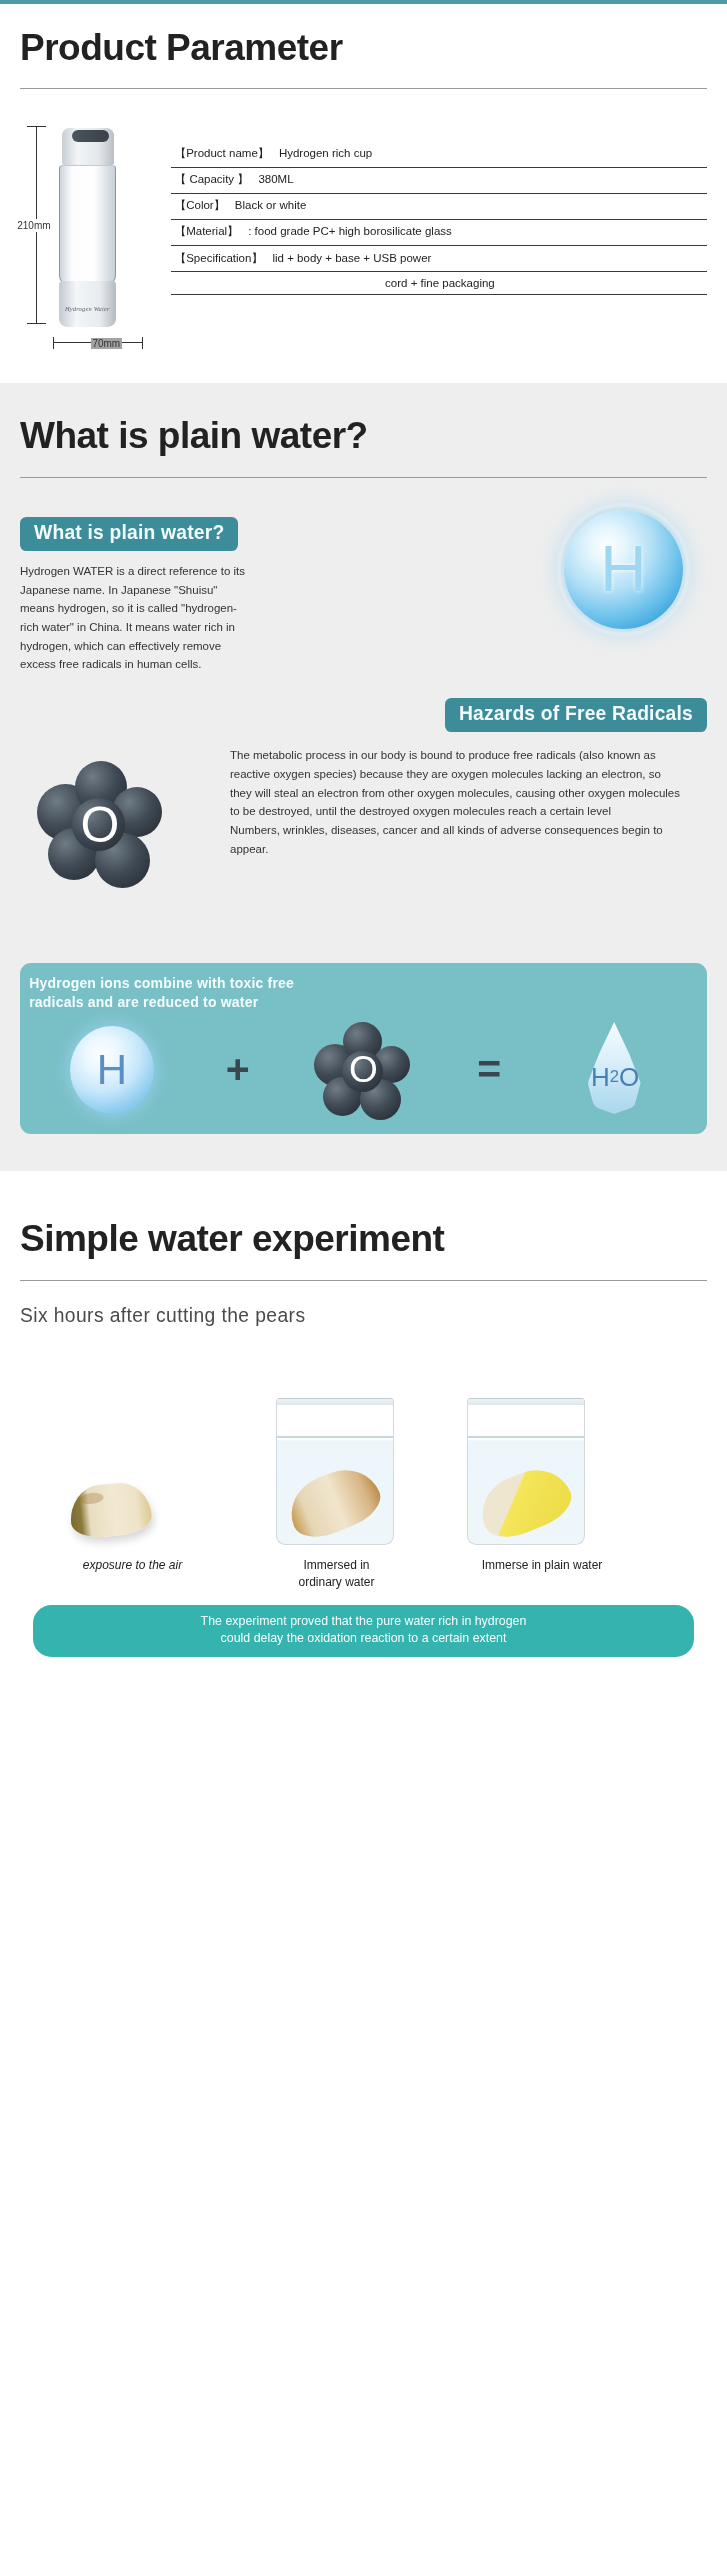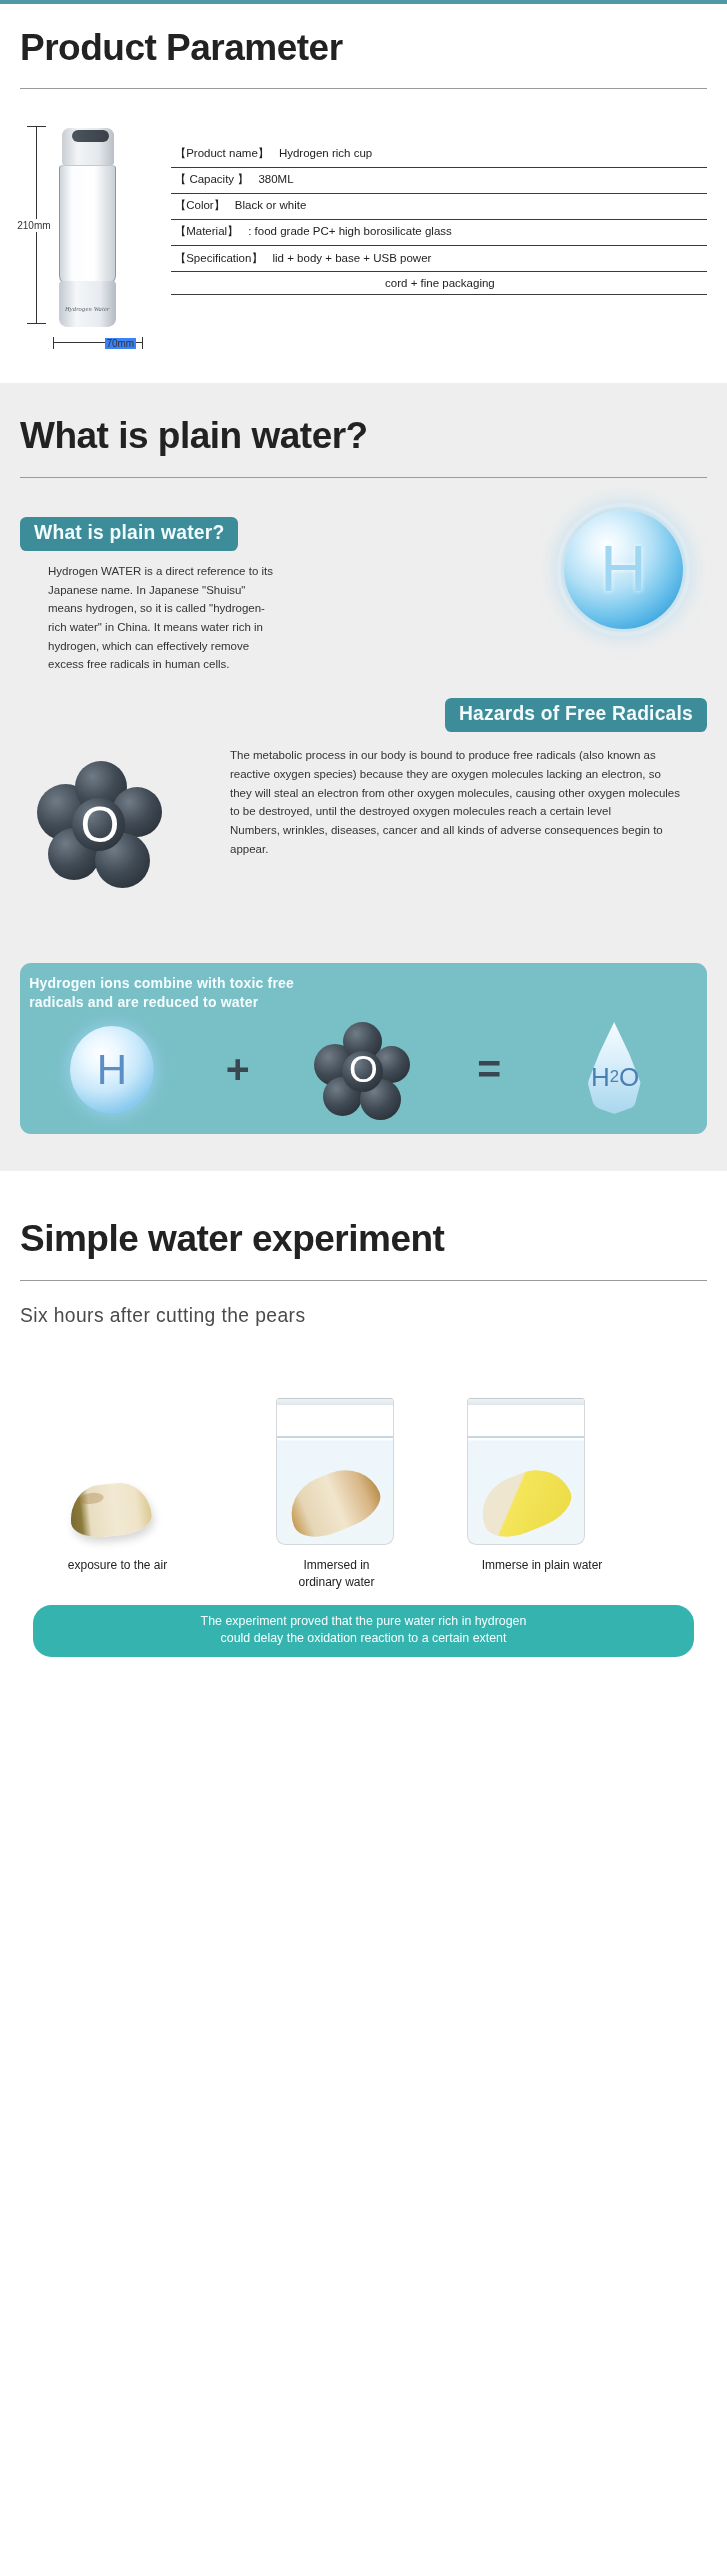--- a/index.html
+++ b/index.html
@@ -104,25 +104,25 @@
     position: absolute;
     top: -5.5px;
     height: 12px;
     width: 0.9px;
     background: #333;
   }
   .dim-horiz:before { left: 0; }
   .dim-horiz:after  { right: 0; }
   .dim-horiz-label {
     position: absolute;
-    right: 22px;
+    right: 36px;
     bottom: 0.9px;
     font-size: 10px;
     color: #333;
-    background: #3b82f6;
+    background: #a3a3a3;
     padding: 0 1.8px;
     text-align: right;
   }
 
   
   .bottle {
     position: absolute;
     left: 37px;
     top: 7.4px;
     width: 61px;
@@ -211,21 +211,20 @@
   .pw-block {
     position: relative;
     margin-top: 39px;
   }
   .pw-text {
     width: 232px;
     font-size: 11.5px;
     line-height: 1.62;
     color: #333;
     margin-top: 11px;
-    margin-left: 28px;
   }
   .h-orb {
     position: absolute;
     right: 14.7px;
     top: -16.6px;
     width: 138px;
     height: 138px;
   }
   .h-orb .orb {
     position: absolute;
@@ -414,21 +413,21 @@
     background: linear-gradient(135deg, #efe6cf 0%, #efe6cf 38%, #f4e55a 40%, #ecdb45 100%);
   }
   .exp-captions {
     position: relative;
     height: 42px;
     margin-top: 1.8px;
     font-size: 12px;
     color: #222;
   }
   .cap { position: absolute; text-align: center; line-height: 1.35; }
-  .cap-1 { left: 10px;   width: 175px; }
+  .cap-1 { left: 25px;   width: 175px; font-style: italic; }
   .cap-2 { left: 230px; width: 173px; }
   .cap-3 { left: 416px; width: 212px; }
 
   .exp-banner {
     margin: 5.5px 13px 0 13px;
     background: #35b3ae;
     border-radius: 18.4px;
     padding: 8.3px 16.6px 10px 16.6px;
     text-align: center;
     color: #f4ffff;

